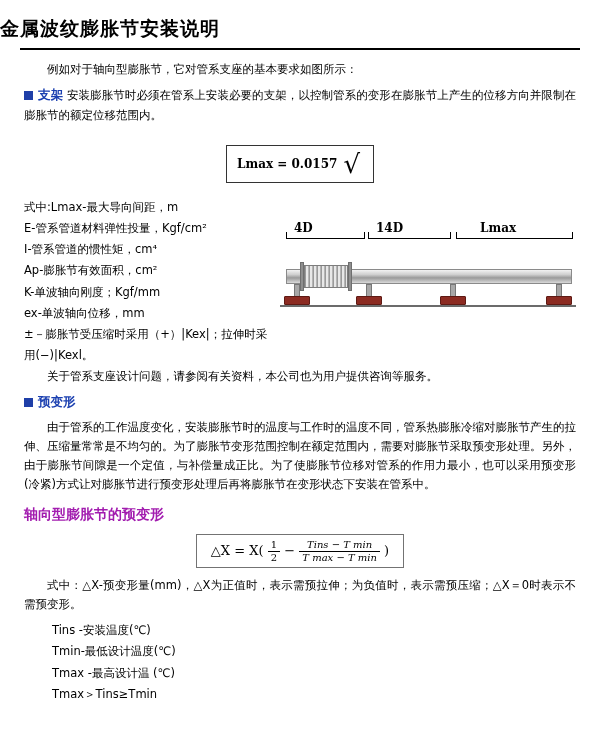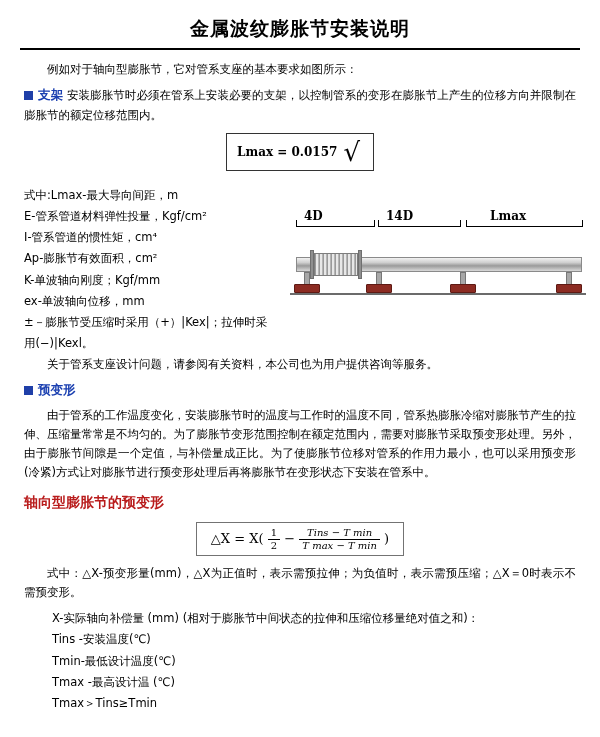--- a/index.html
+++ b/index.html
@@ -16,21 +16,20 @@
     overflow: hidden;
   }
   .page {
     position: relative;
     width: 600px;
     height: 737px;
     padding: 0;
     box-sizing: border-box;
   }
   .doc-title {
-    text-align: center;
     font-size: 19px;
     font-weight: bold;
     letter-spacing: 1px;
     margin: 16px 0 6px 0;
     font-family: "DejaVu Serif", "Liberation Serif", serif;
   }
   .title-rule {
     width: 560px;
     margin: 0 auto 10px auto;
     border-bottom: 2px solid #000;
@@ -59,38 +58,39 @@
     height: 9px;
     background: #1f3fa8;
     margin-right: 5px;
     vertical-align: -1px;
   }
   .section-head {
     margin: 10px 0 4px 0;
     line-height: 1.6;
   }
   .subhead {
-    color: #b91c1c;
+    color: #a21caf;
     font-weight: bold;
     font-size: 14px;
     margin: 12px 0 6px 0;
   }
   .formula-wrap {
     display: flex;
     justify-content: center;
     margin: 8px 0 10px 0;
   }
   .formula-box {
     border: 1px solid #333;
     padding: 5px 12px 5px 10px;
     display: inline-flex;
     align-items: center;
     font-family: "DejaVu Serif", "Liberation Serif", serif;
     font-size: 12px;
     background: #fff;
+    margin-top: 12px;
   }
   .formula-box .lhs {
     font-weight: bold;
     margin-right: 6px;
     font-size: 12px;
   }
   .sqrt {
     display: inline-flex;
     align-items: center;
   }
@@ -120,21 +120,21 @@
   .deflist {
     margin: 4px 0 0 0;
   }
   .deflist .row {
     line-height: 1.85;
     font-size: 11.5px;
   }
   .defs-and-figure {
     display: flex;
     align-items: flex-start;
-    gap: 14px;
+    gap: 4px;
   }
   .defs-col {
     width: 252px;
     flex: 0 0 252px;
   }
   .fig-col {
     flex: 1 1 auto;
     padding-top: 28px;
   }
   
@@ -369,21 +369,20 @@
           <span class="n">Tins − T min</span>
           <span class="d">T max − T min</span>
         </span>
         <span>)</span>
       </span>
     </div>
 
     <p class="para indent">式中：△X-预变形量(mm)，△X为正值时，表示需预拉伸；为负值时，表示需预压缩；△X＝0时表示不需预变形。</p>
 
     <div class="deflist" style="padding-left:28px;">
-      <div class="row">X-实际轴向补偿量 (mm) (相对于膨胀节中间状态的拉伸和压缩位移量绝对值之和)：</div>
       <div class="row">Tins -安装温度(℃)</div>
       <div class="row">Tmin-最低设计温度(℃)</div>
       <div class="row">Tmax -最高设计温 (℃)</div>
       <div class="row">Tmax＞Tins≥Tmin</div>
     </div>
 
   </div>
 </div>
 
 </body></html>

